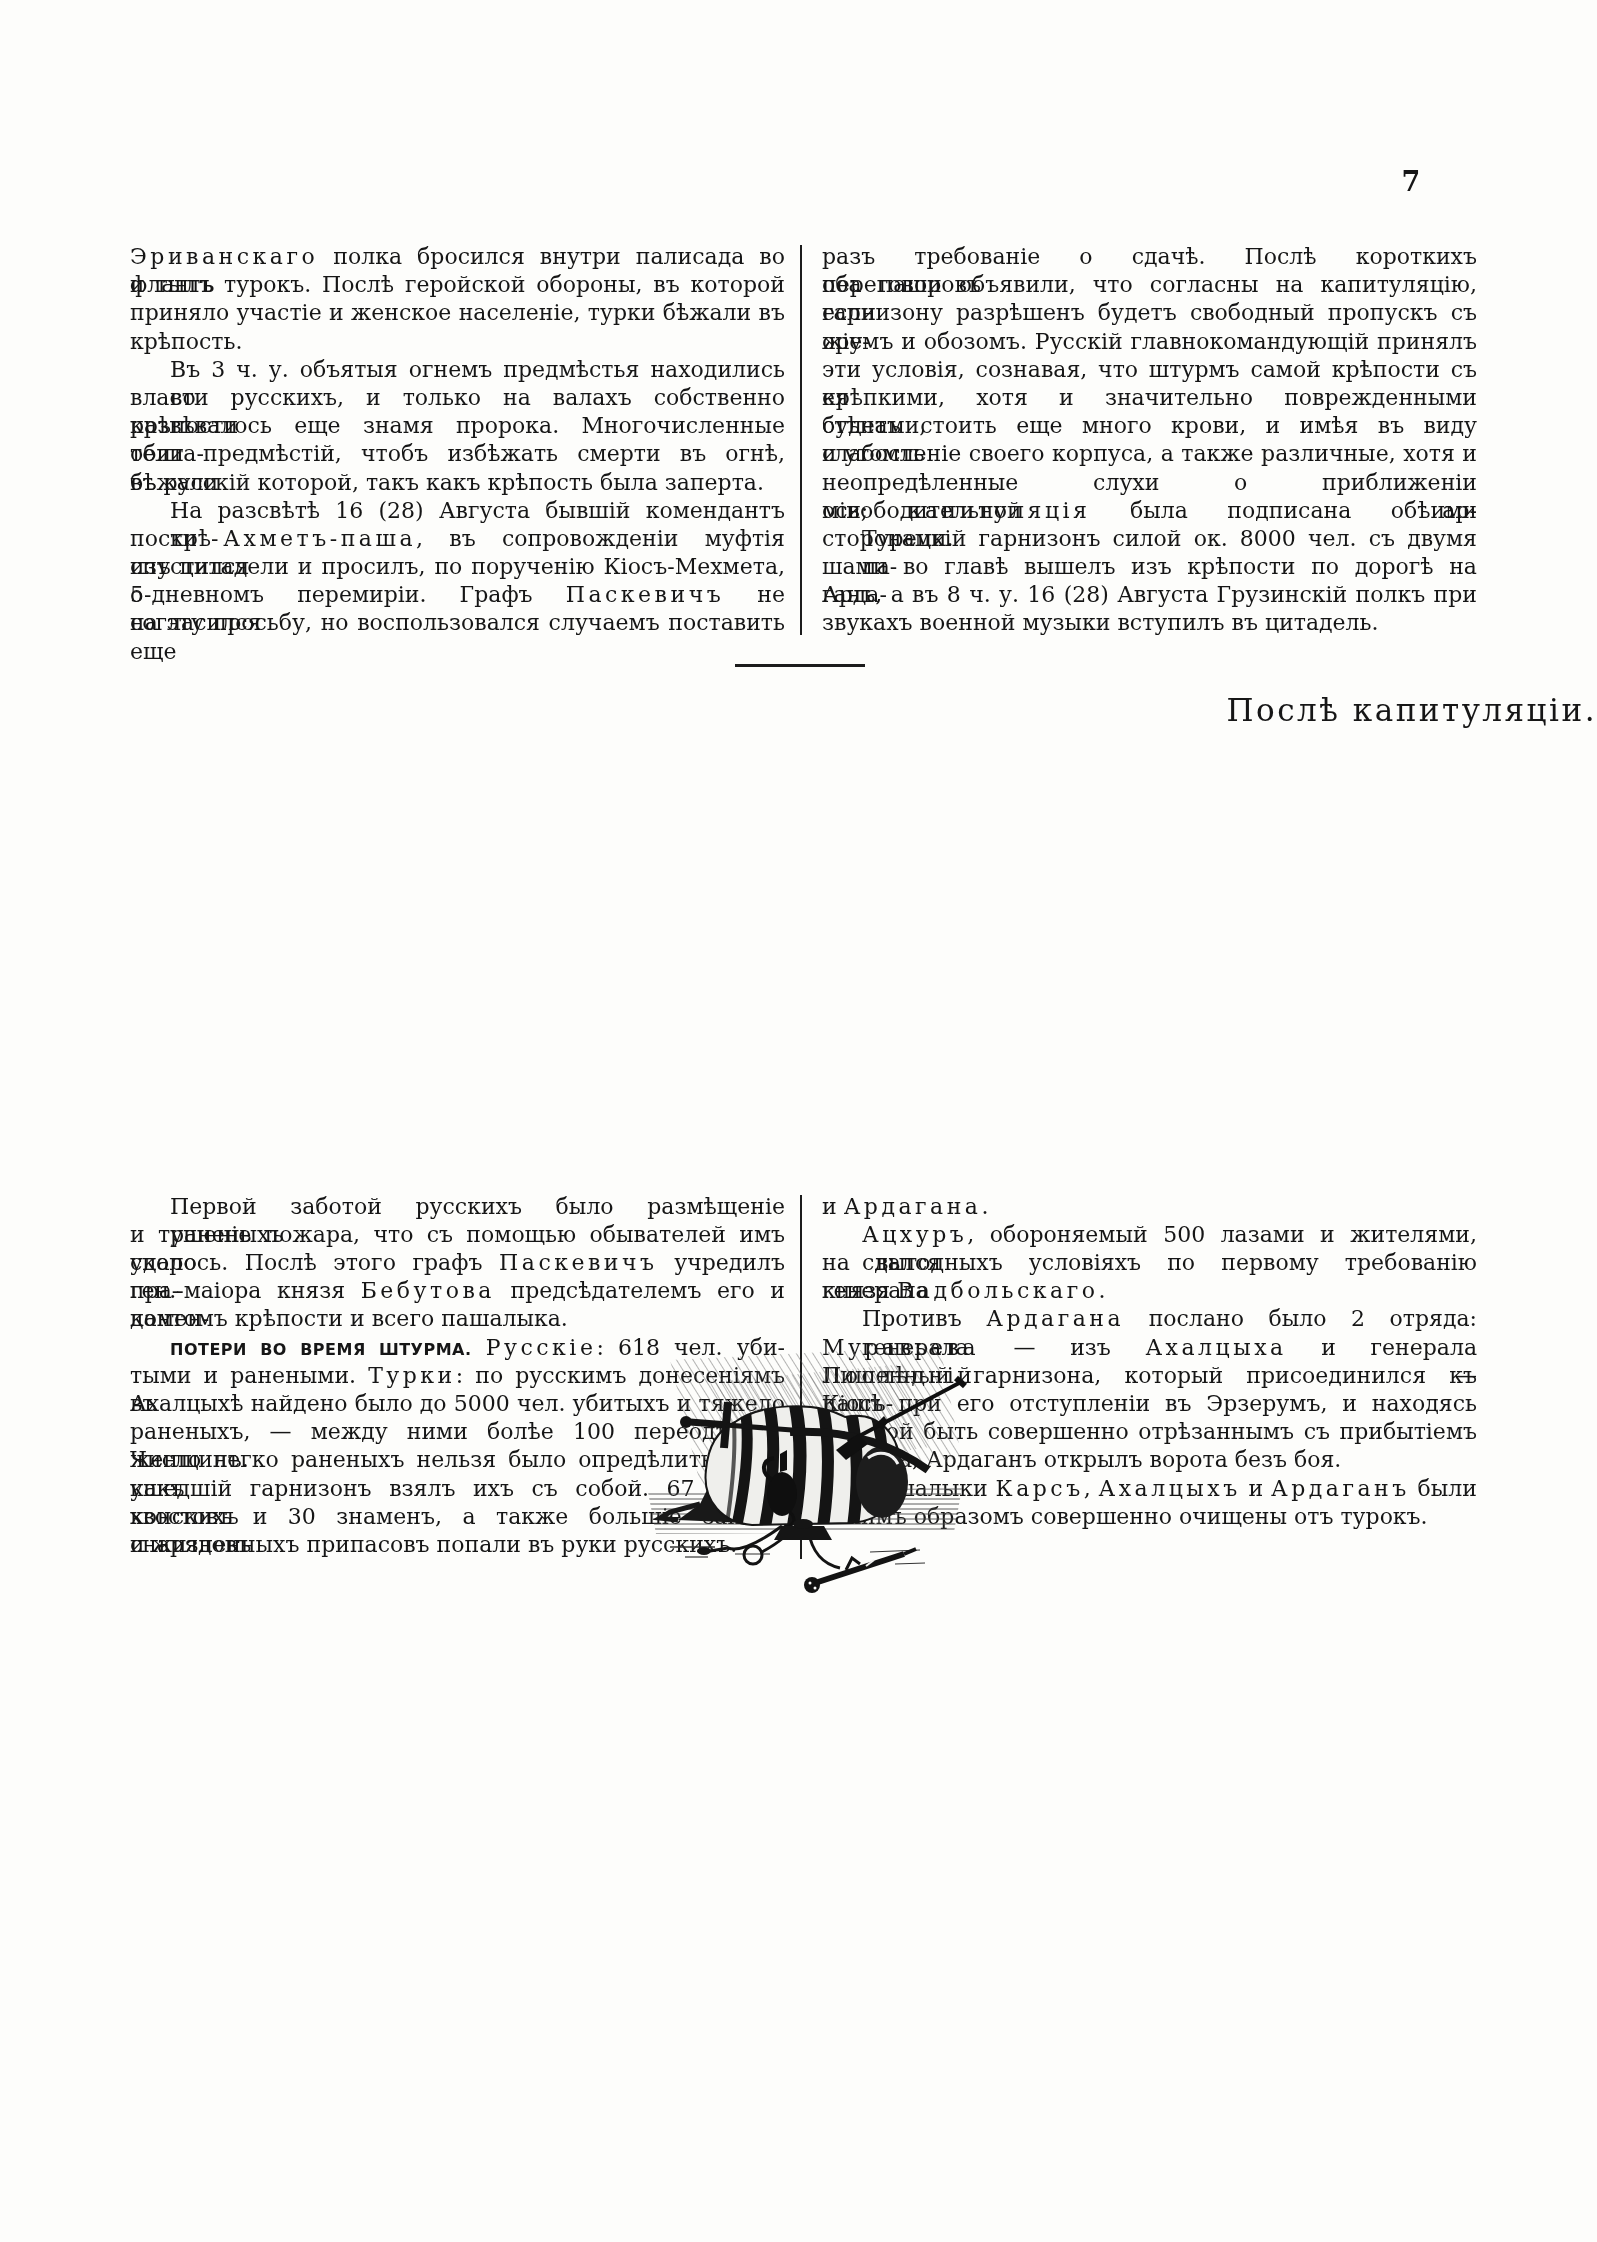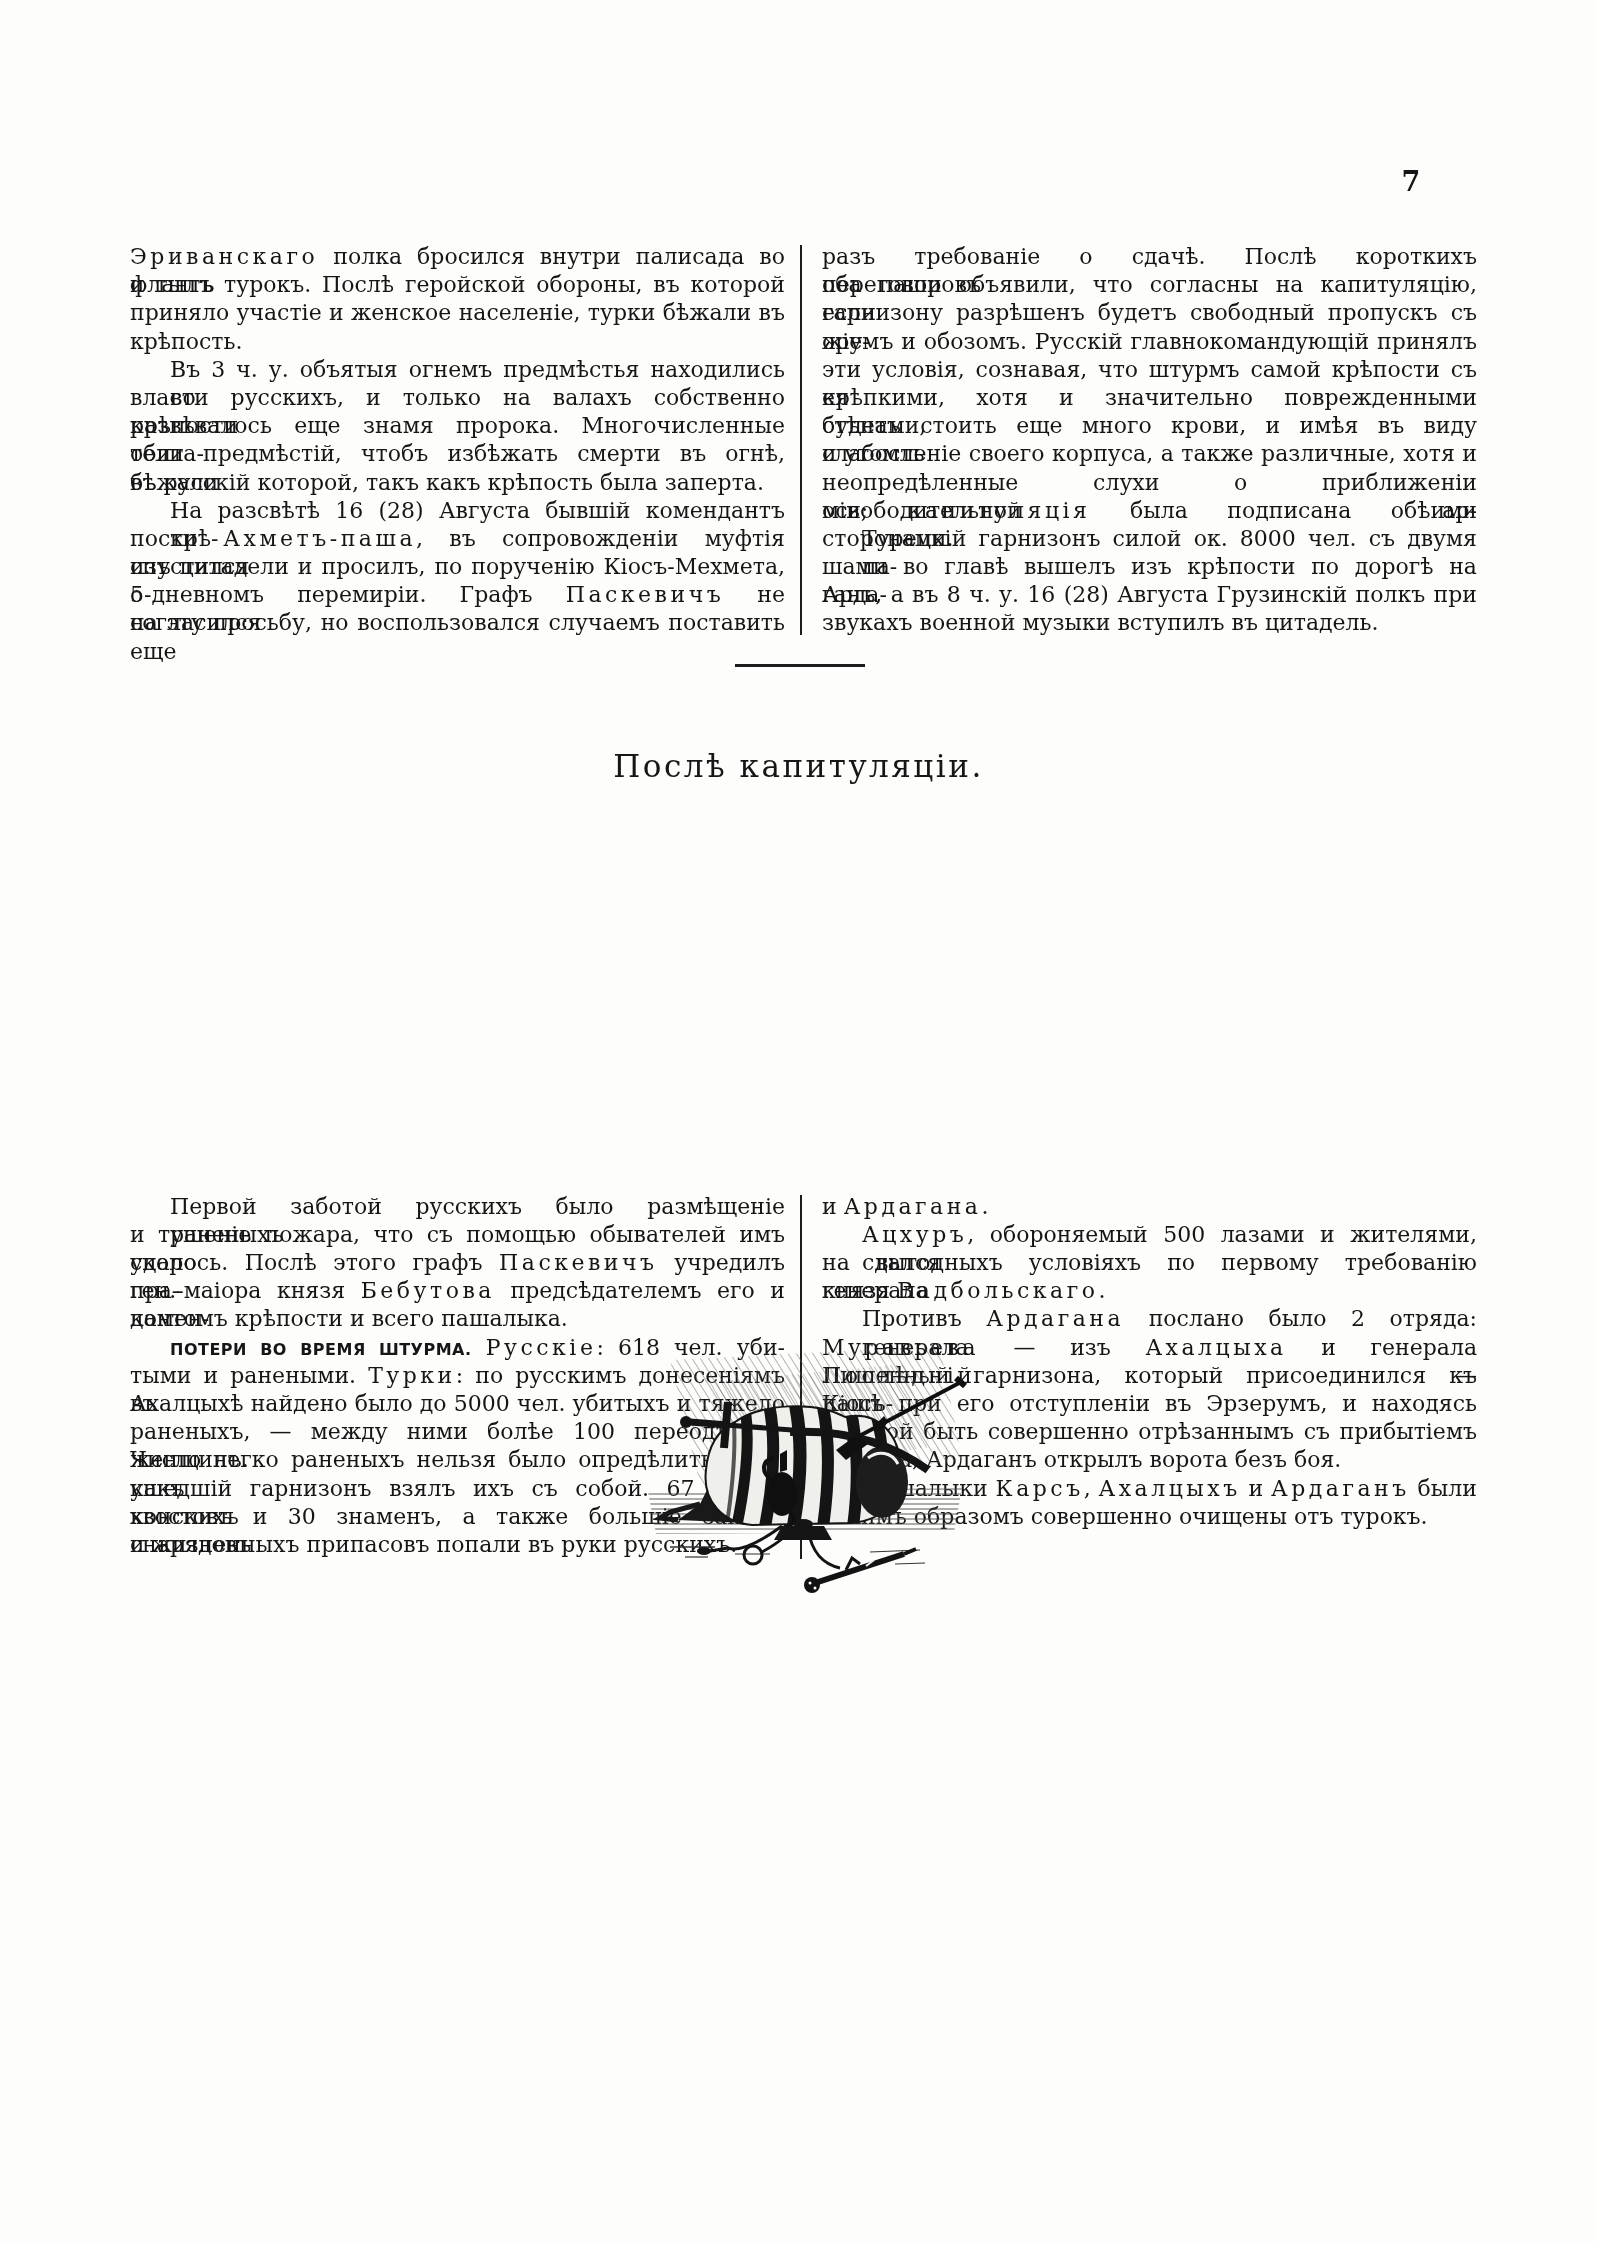--- a/index.html
+++ b/index.html
@@ -34,22 +34,22 @@
   }
   .line.last{text-align-last:left;}
   .line.indent{padding-left:40px;}
   .sp{letter-spacing:3.5px;}
   .b{font-family:"DejaVu Sans", sans-serif;font-weight:bold;font-size:16px;letter-spacing:0.5px;}
   .section-divider{
     position:absolute;left:735px;top:664px;
     width:130px;height:3px;background:#1c1c1c;
   }
   .chapter-heading{
-    position:absolute;left:0;top:748px;width:100%;
-    text-align:center;
+    position:absolute;left:0;top:692px;width:100%;
+    text-align:right;
     font-size:31px;letter-spacing:2.5px;
   }
   .engraving{
     position:absolute;left:640px;top:1342px;
     width:330px;height:272px;
   }
 </style>
 </head>
 <body>
 

